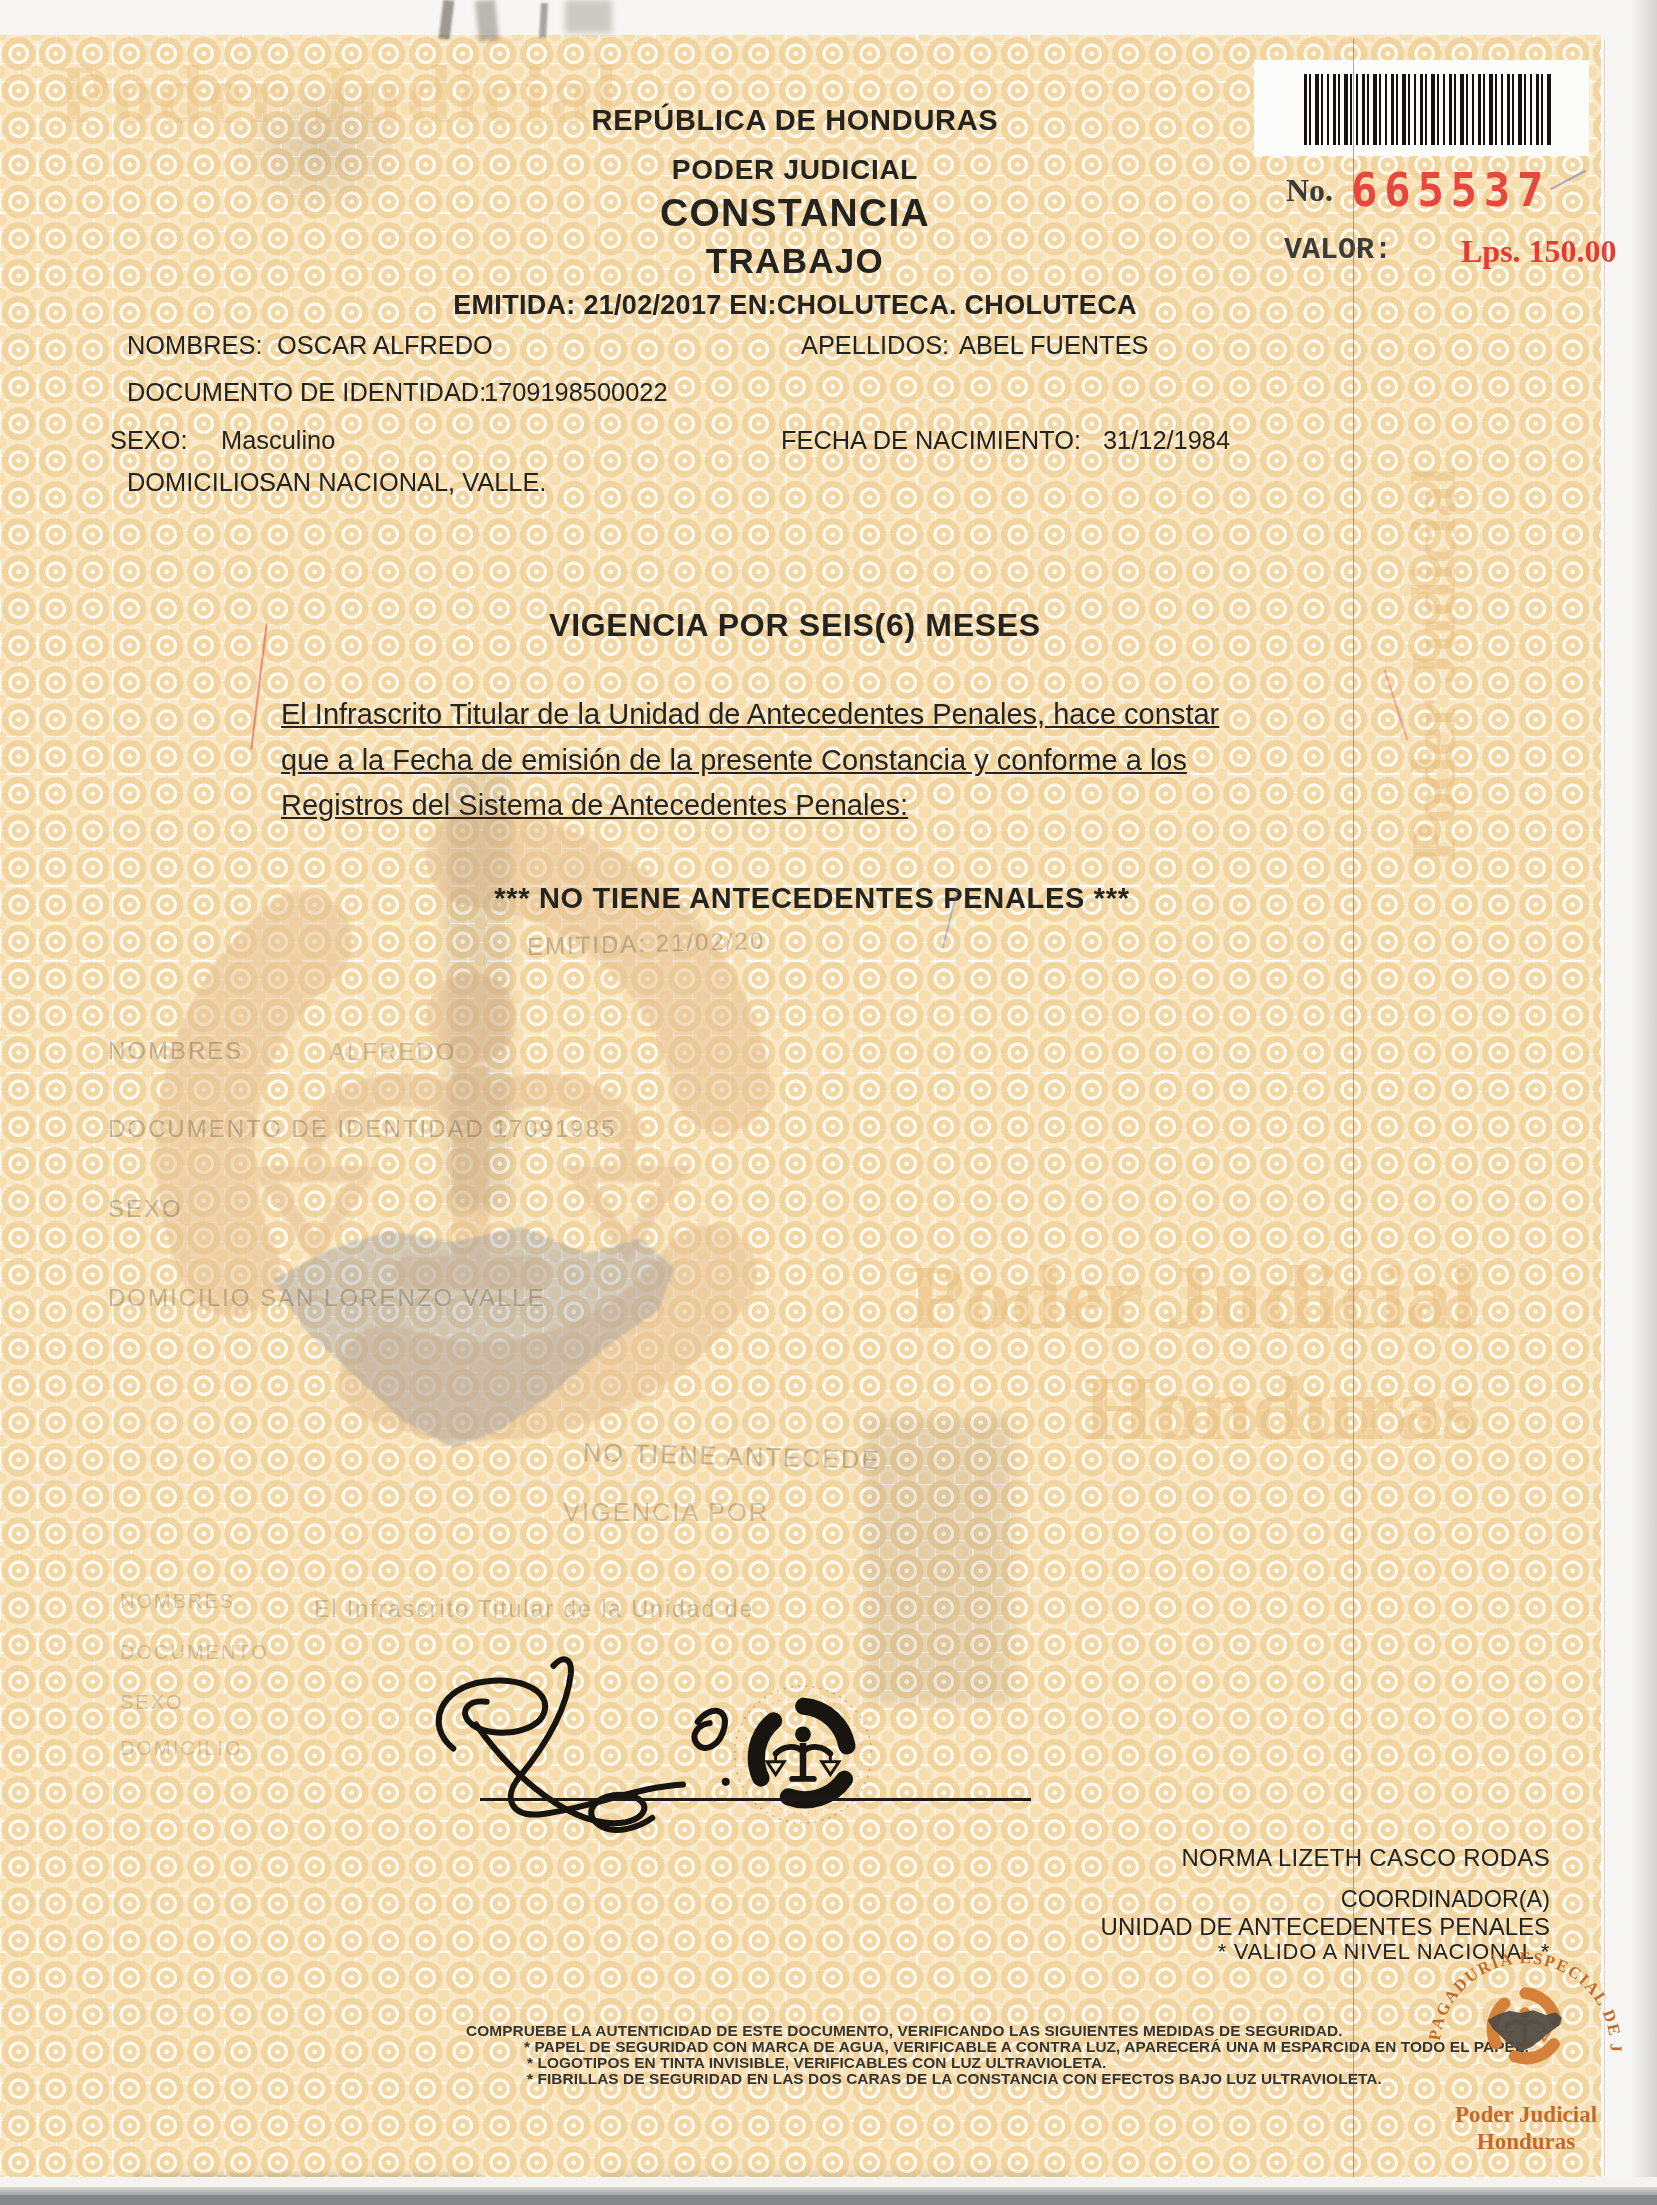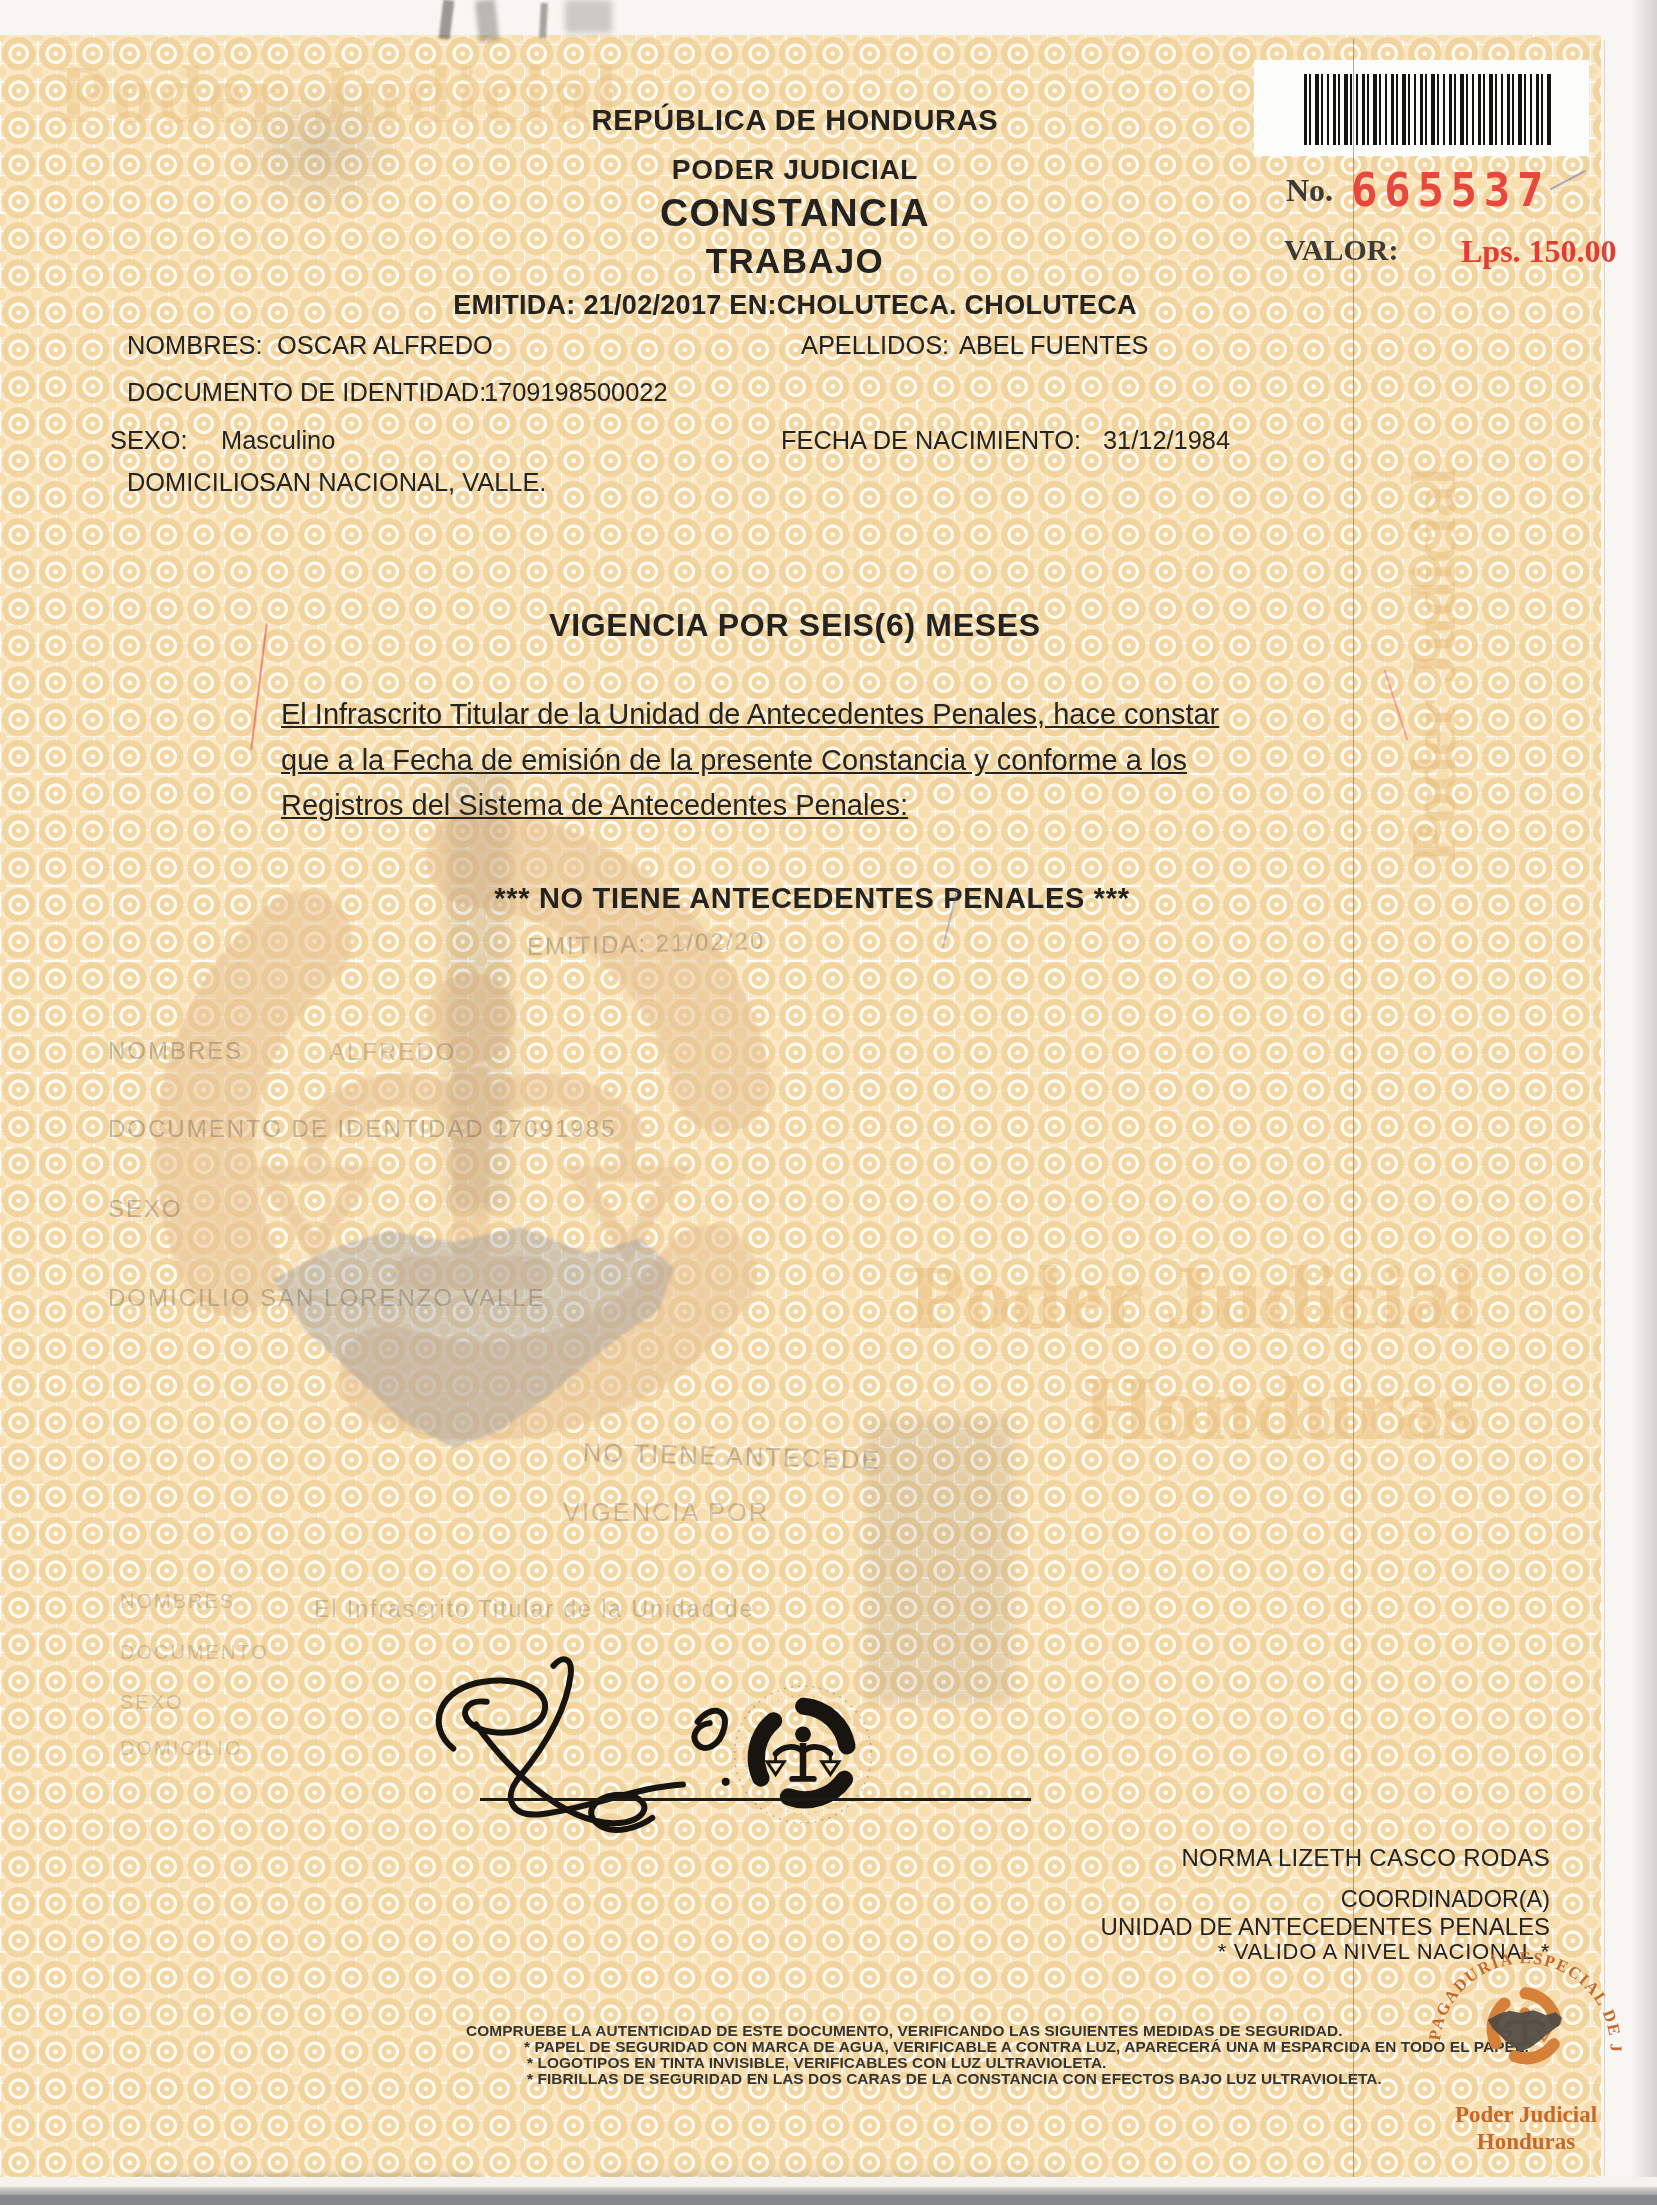--- a/index.html
+++ b/index.html
@@ -50,21 +50,21 @@
   
   .bc-box{left:1254px;top:60px;width:335px;height:96px;background:#fcfcfa;}
   .bc-bars{left:1304px;top:74px;width:249px;height:71px;
     background:repeating-linear-gradient(90deg,
       #141311 0 2.7px, #fcfcfa 2.7px 5.3px, #141311 5.3px 6.7px, #fcfcfa 6.7px 10.7px,
       #141311 10.7px 15.4px, #fcfcfa 15.4px 17.4px, #141311 17.4px 18.7px, #fcfcfa 18.7px 23px,
       #141311 23px 25px, #fcfcfa 25px 29px);}
   .no-label{left:1286px;top:172px;font-family:"Liberation Serif",serif;font-weight:700;font-size:32px;color:#3c3b38;}
   .no-value{left:1351px;top:164px;font-family:"DejaVu Sans Mono",monospace;font-weight:700;font-size:44px;
             letter-spacing:6.7px;color:#e8473e;transform:scaleY(1.04);}
-  .valor-label{left:1284px;top:233px;font-family:Liberation Serif, serif;font-weight:700;font-size:30px;color:#3c3b38;}
+  .valor-label{left:1284px;top:233px;font-family:Liberation Mono, monospace;font-weight:700;font-size:30px;color:#3c3b38;}
   .valor-value{left:1461px;top:233px;font-family:"Liberation Serif",serif;font-weight:700;font-size:32px;color:#e23c34;}
 
   
   .fld{font-size:25.4px;white-space:nowrap;}
   
   .vig{left:40px;width:1510px;top:607px;text-align:center;font-weight:700;font-size:32px;letter-spacing:0.7px;}
   .para{left:281px;font-size:29px;white-space:nowrap;color:#262420;text-decoration:underline;}
   .result{left:40px;width:1510px;top:882px;text-align:center;font-weight:700;font-size:29px;letter-spacing:0.7px;padding-left:17px;}
 
   

